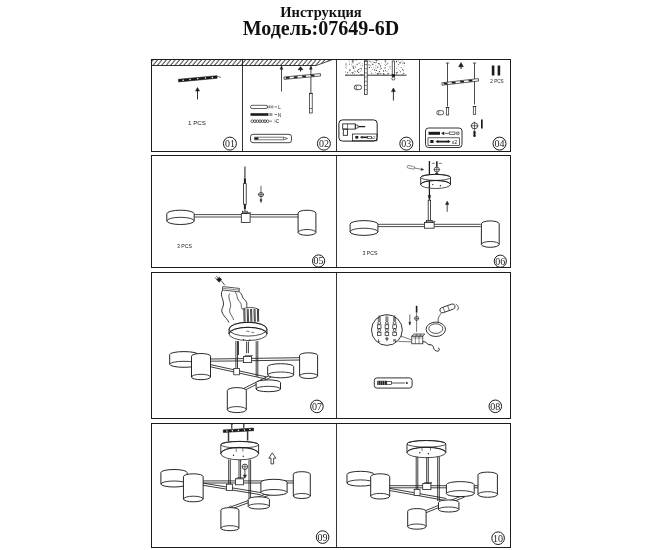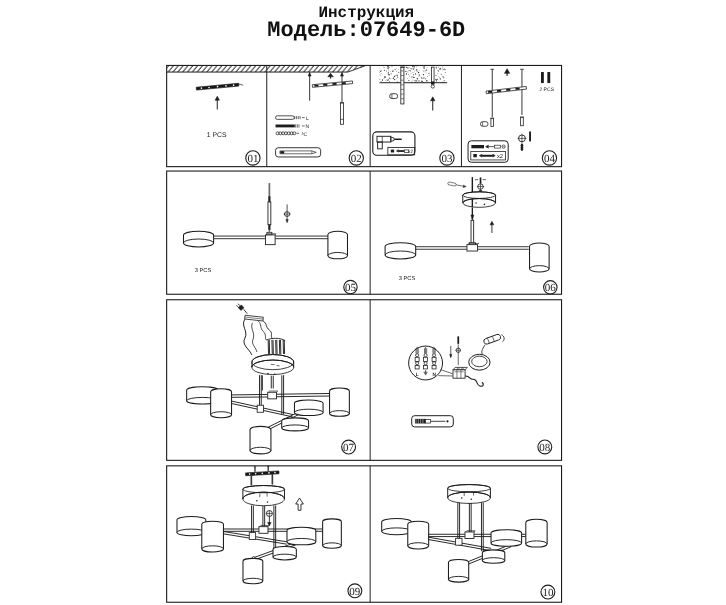--- a/index.html
+++ b/index.html
@@ -1,14 +1,14 @@
 <!DOCTYPE html>
 <html><head><meta charset="utf-8"><style>
 html,body{margin:0;padding:0;background:#ffffff;width:660px;height:550px;overflow:hidden;filter:grayscale(1)}
-.title{position:absolute;left:12px;top:4px;width:642px;text-align:center;font-family:Liberation Mono, monospace;font-weight:bold;color:#111;}
+.title{position:absolute;left:0;top:4px;width:642px;text-align:center;font-family:Liberation Serif, serif;font-weight:bold;color:#111;}
 .t1{font-size:14.5px;line-height:16px}
 .t2{font-size:20px;line-height:17px}
 </style></head>
 <body>
 <div class="title">
     <div class="t1">Инструкция</div>
     <div class="t2">Модель:07649-6D</div>
   </div>
 <svg width="660" height="550" viewBox="0 0 660 550" style="position:absolute;left:0;top:0">
 <defs>

